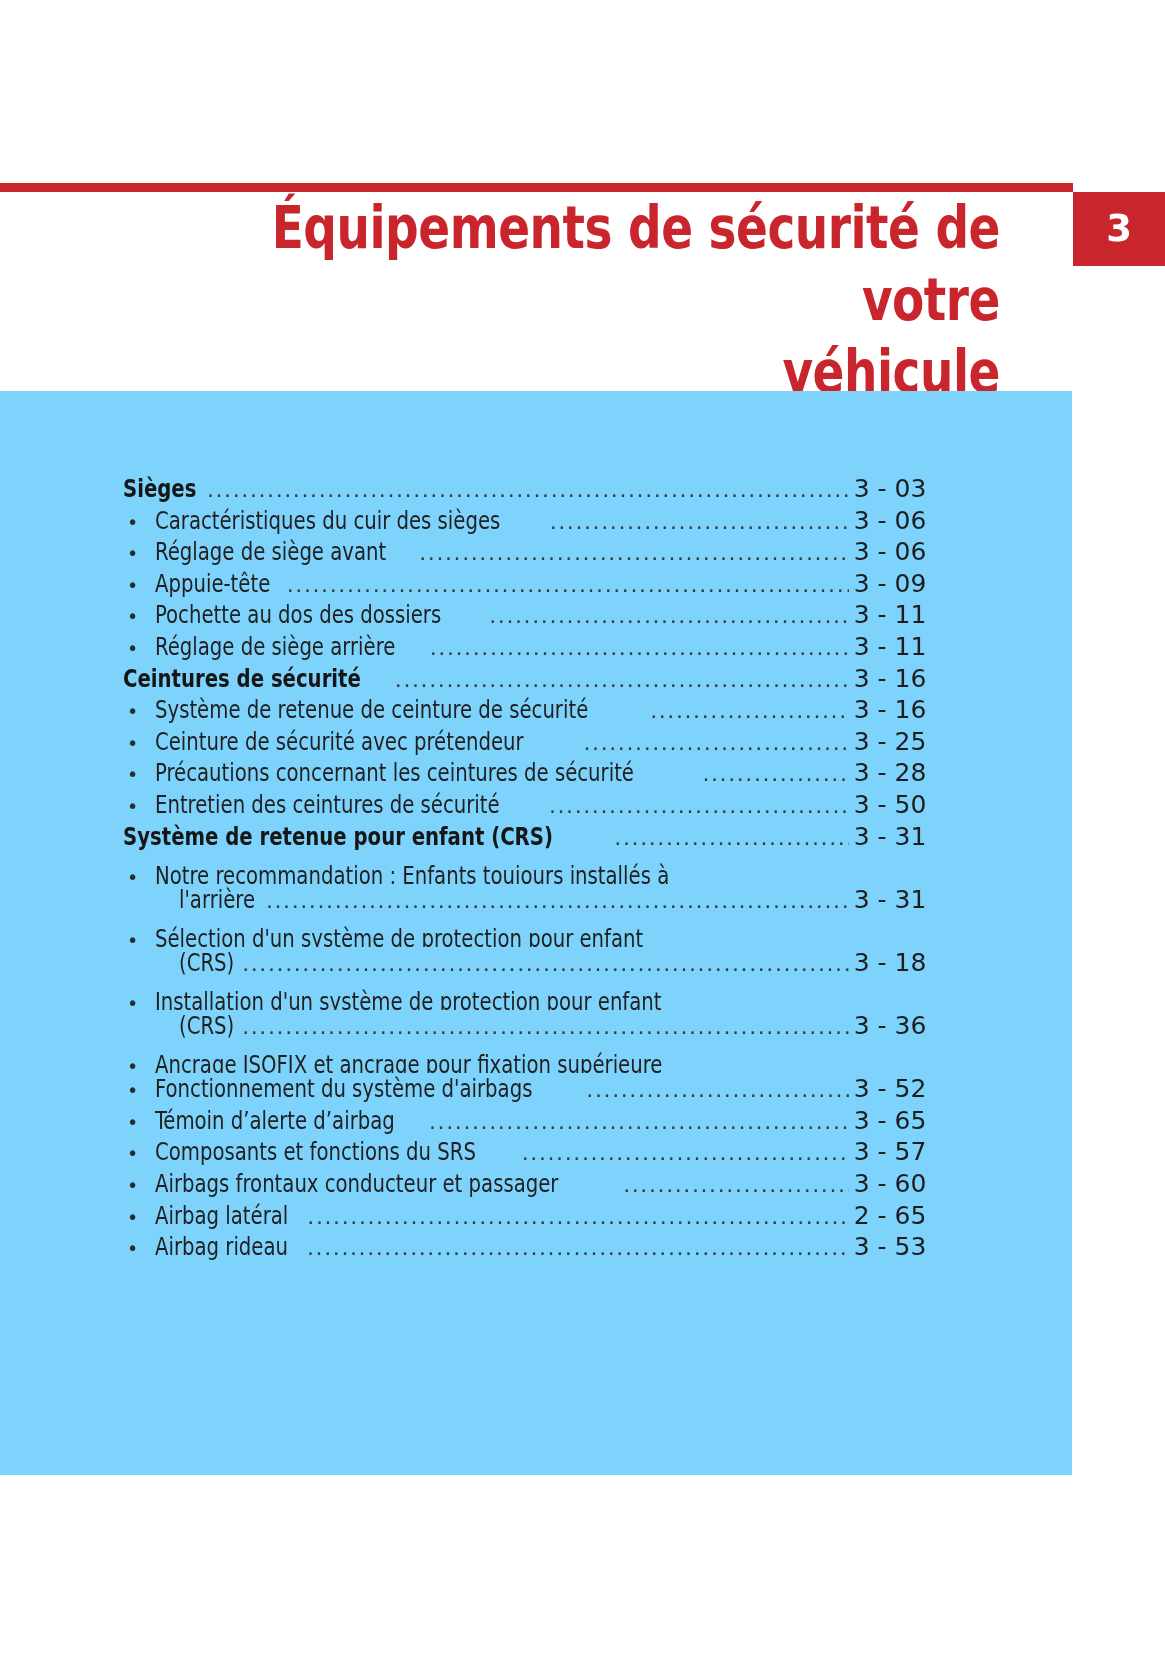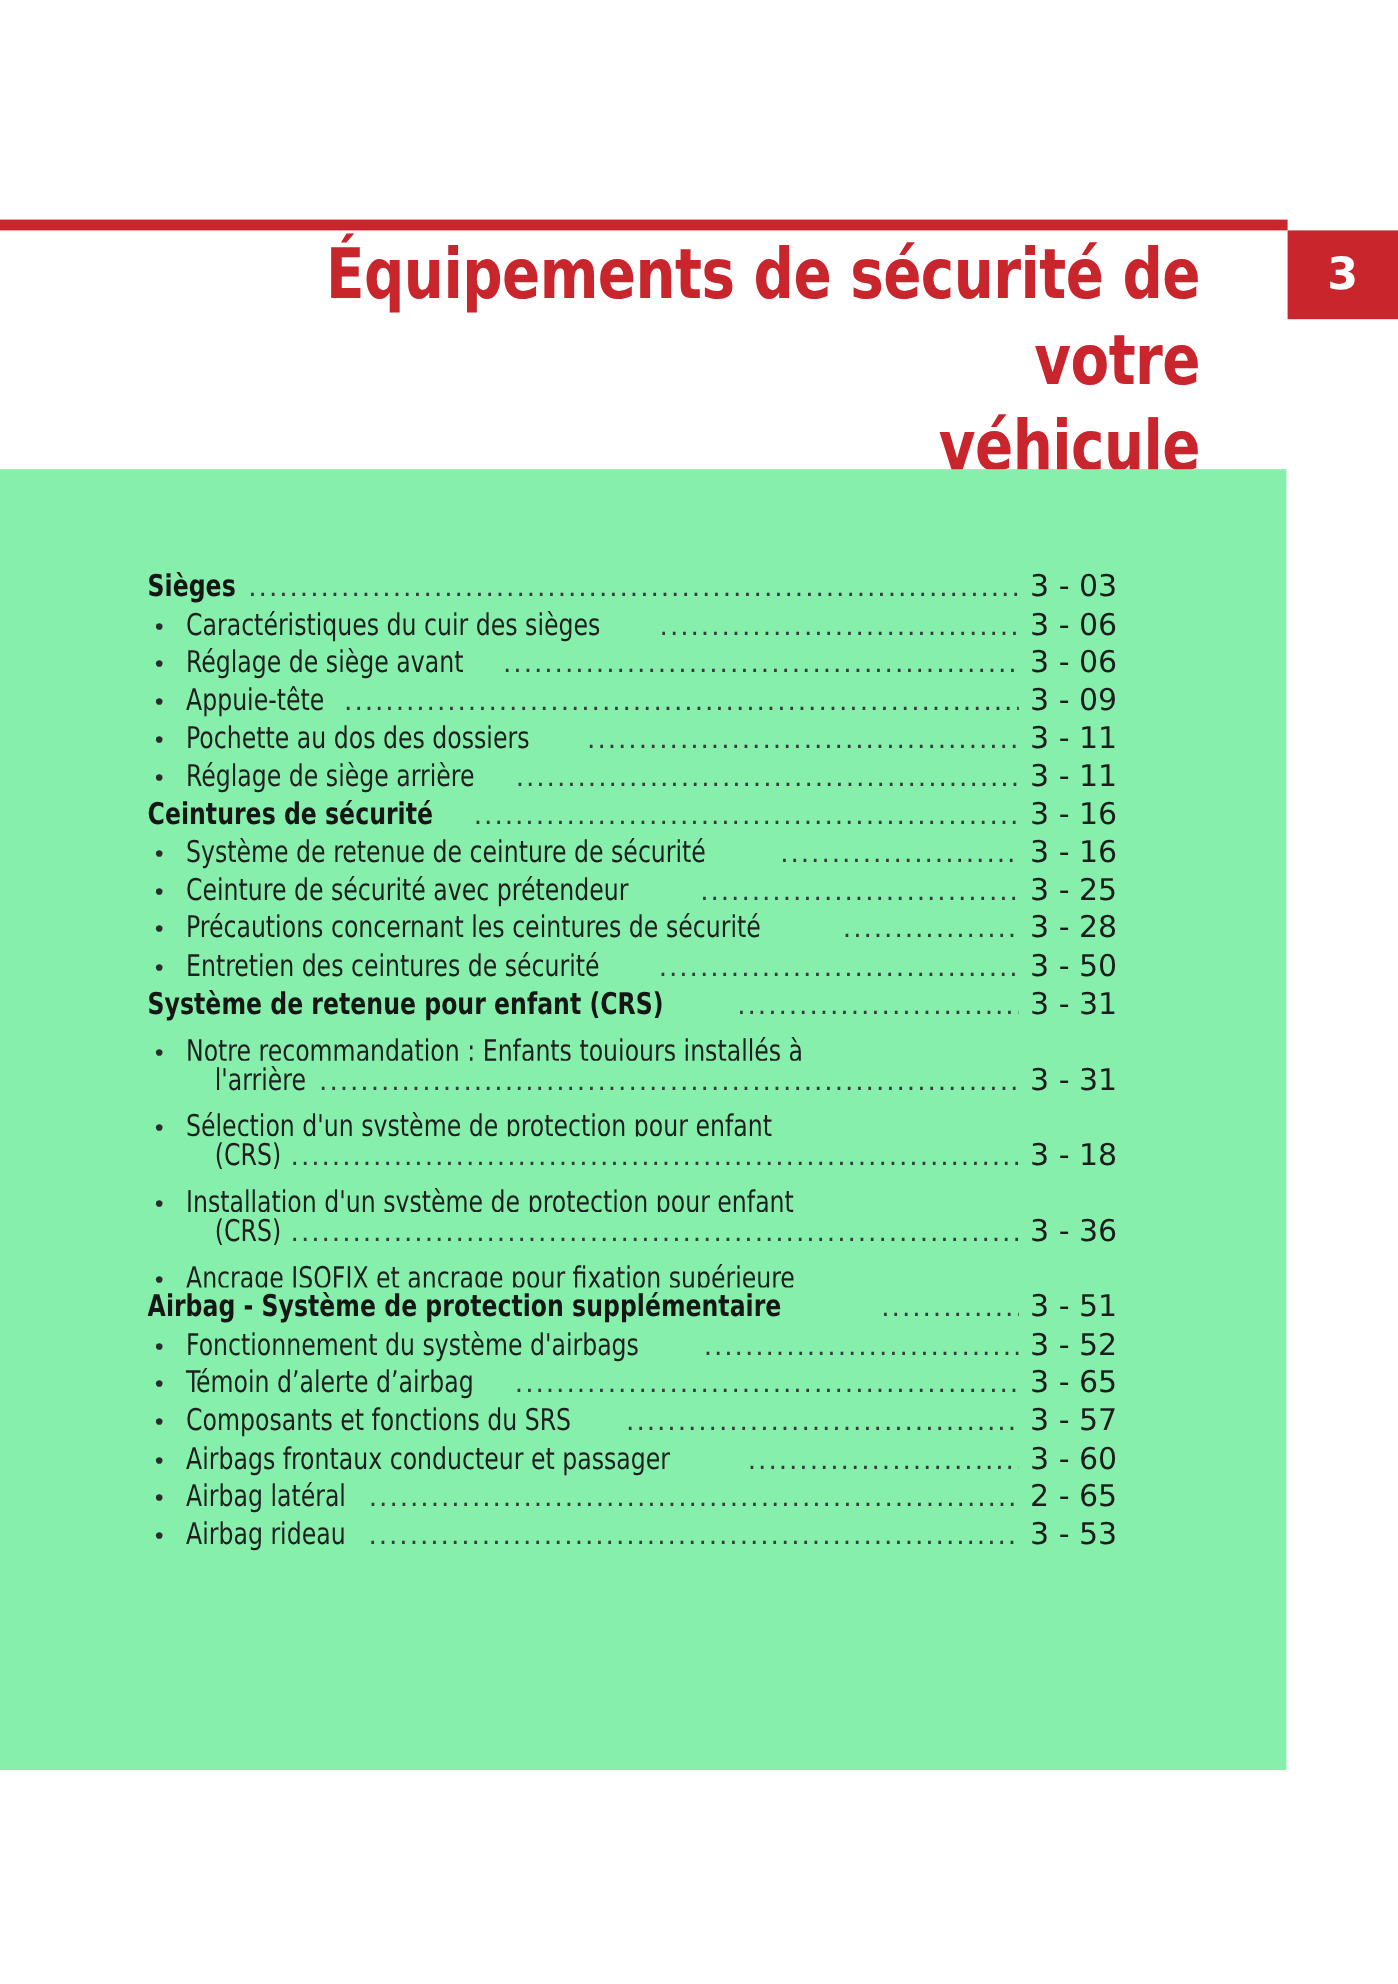--- a/index.html
+++ b/index.html
@@ -67,21 +67,21 @@
     letter-spacing: -0.5px;
   }
 
   
   #toc-panel {
     position: absolute;
     left: 0;
     top: 391px;
     width: 1072px;
     height: 1084px;
-    background: #86efac;
+    background: #7dd3fc;
   }
 
   #toc-list {
     position: absolute;
     left: 123px;
     top: 82px;
     width: 808px;
   }
 
   .toc-row {
@@ -143,21 +143,21 @@
     content: "............................................................................................................................................................";
   }
 
   .toc-row.no-leader .leader::before {
     content: "";
   }
 
   .pagenum {
     flex: 0 0 82px;
     width: 82px;
-    text-align: right;
+    text-align: center;
     white-space: pre;
     color: #1d1d1d;
     font-family: "DejaVu Sans", "Liberation Sans", sans-serif;
     font-size: 25px;
     line-height: 31.6px;
     letter-spacing: 0px;
   }
 
   .toc-row.level-head .pagenum {
     font-weight: normal;
@@ -287,25 +287,20 @@
         <span class="label">(CRS)</span>
         <span class="leader"></span>
         <span class="pagenum">3 - 36</span>
       </div>
       <div class="toc-row level-sub no-leader">
         <span class="bullet">•</span>
         <span class="label">Ancrage ISOFIX et ancrage pour fixation supérieure</span>
         <span class="leader"></span>
         <span class="pagenum empty"></span>
       </div>
-      <div class="toc-row level-head">
-        <span class="label">Airbag - Système de protection supplémentaire </span>
-        <span class="leader"></span>
-        <span class="pagenum">3 - 51</span>
-      </div>
       <div class="toc-row level-sub">
         <span class="bullet">•</span>
         <span class="label">Fonctionnement du système d'airbags</span>
         <span class="leader"></span>
         <span class="pagenum">3 - 52</span>
       </div>
       <div class="toc-row level-sub">
         <span class="bullet">•</span>
         <span class="label">Témoin d’alerte d’airbag</span>
         <span class="leader"></span>

